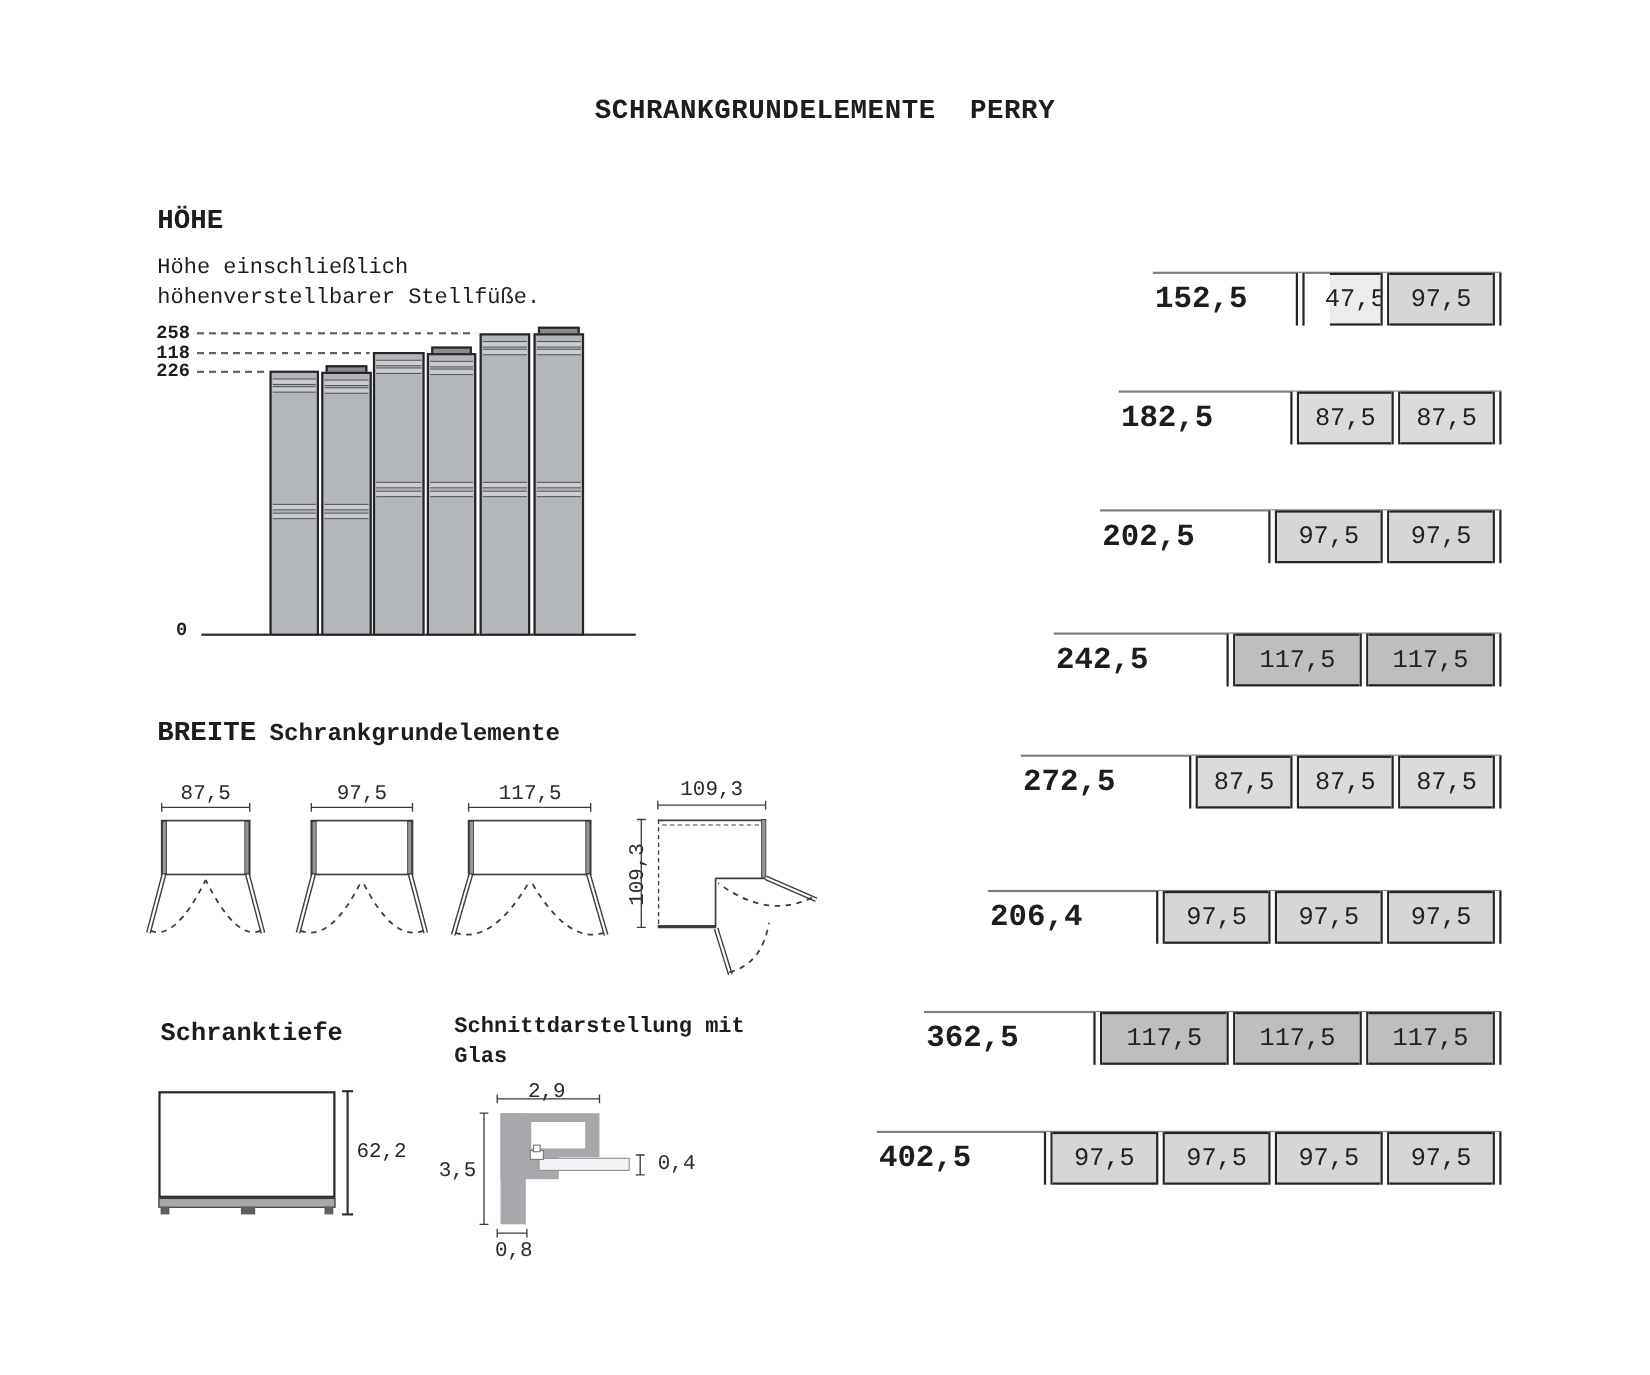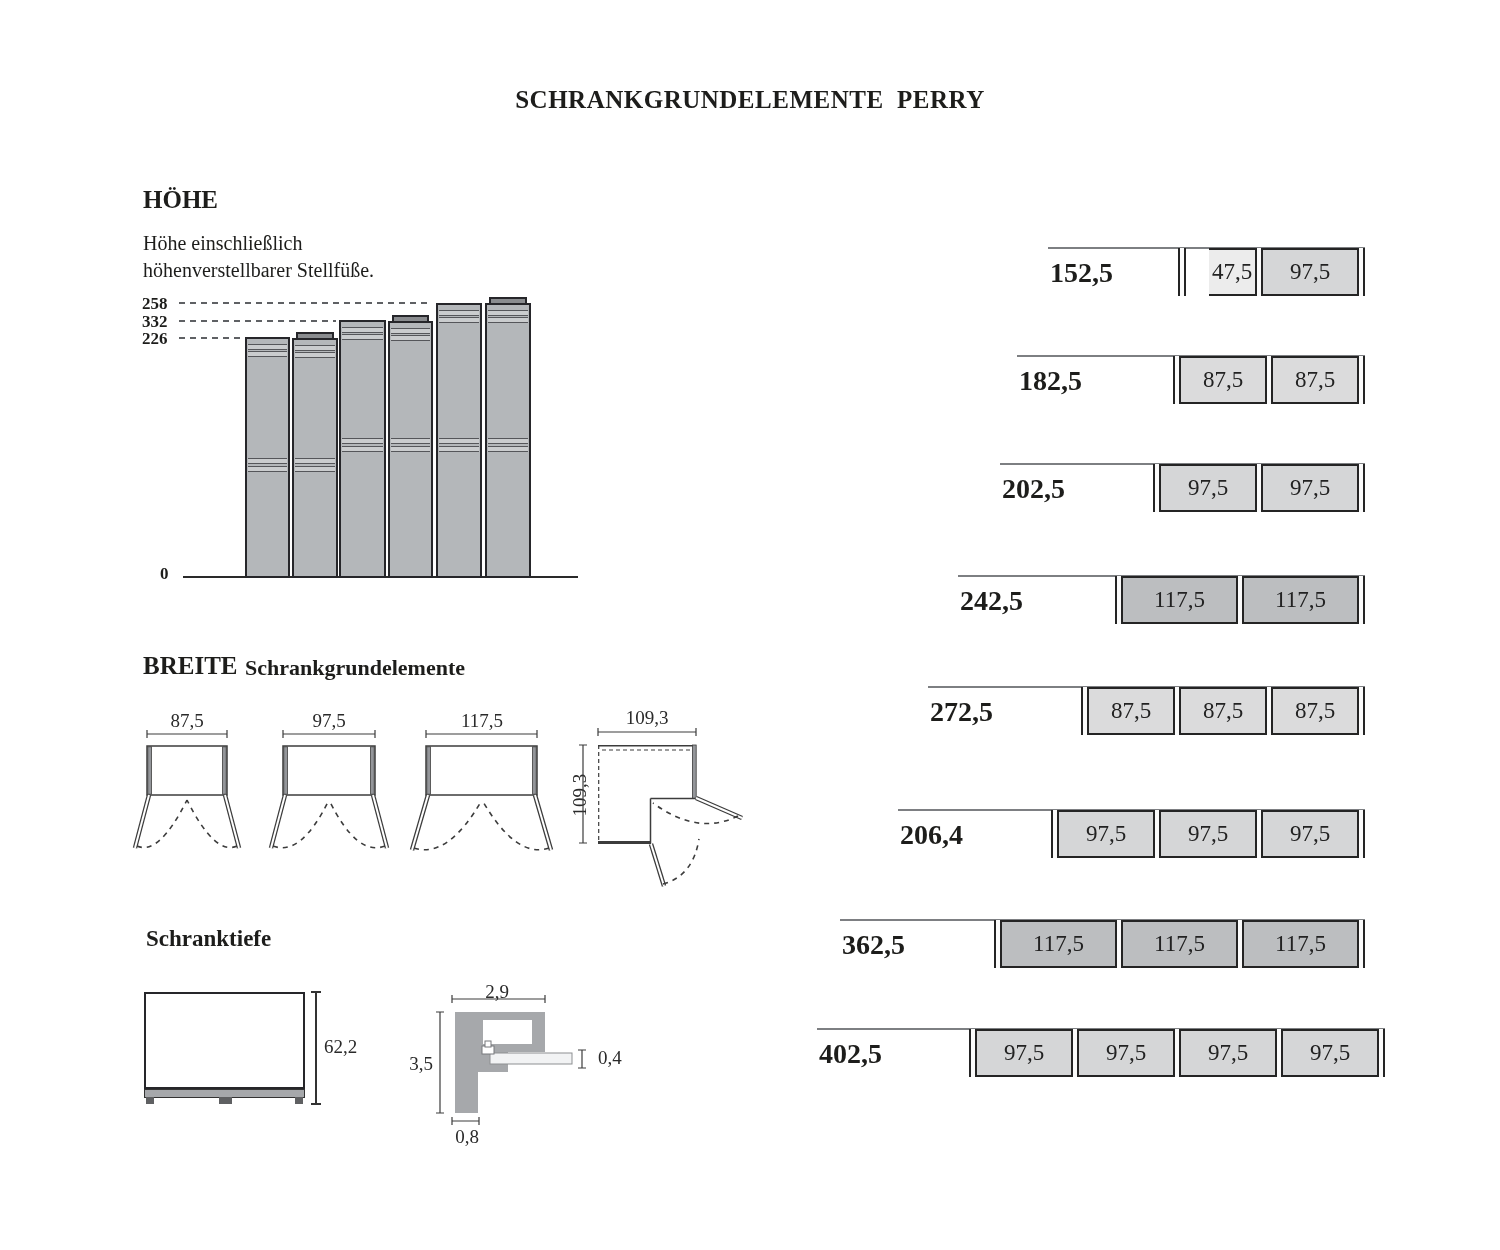--- a/index.html
+++ b/index.html
@@ -1,17 +1,17 @@
 <!DOCTYPE html>
 <html><head>
 <meta charset="utf-8">
 <style>
   html,body{margin:0;padding:0;background:#fff;}
   .page{position:relative;width:1500px;height:1250px;background:#fff;overflow:hidden;
-        font-family:Liberation Serif, serif;color:#1d1d1b;}
+        font-family:Liberation Mono, monospace;color:#1d1d1b;}
   .abs{position:absolute;}
   .b{font-weight:bold;}
   .title{position:absolute;top:86px;left:0;width:100%;text-align:center;
          font-size:25px;font-weight:bold;letter-spacing:.5px;white-space:pre;}
   .h1{font-size:25px;font-weight:bold;}
   .h2{font-size:22px;font-weight:bold;}
   .desc{font-size:20px;line-height:27px;}
   .dim{font-size:19px;color:#2a2a2a;}
   .dash{position:absolute;height:2px;
         background:repeating-linear-gradient(90deg,#5f6164 0 6px,transparent 6px 11px);}
@@ -51,21 +51,21 @@
   <div class="abs h1" style="left:143px;top:186px;">HÖHE</div>
   <div class="abs desc" style="left:143px;top:230px;">
     <div>Höhe einschließlich</div>
     <div>höhenverstellbarer Stellfüße.</div>
   </div>
 
   <div class="abs" style="left:132px;top:270px;width:480px;height:330px;" id="hoehe-fig">
 
     <span class="marklbl" style="left:10px;top:24px;">258</span>
     <div class="dash" style="left:47px;top:32px;width:253px;"></div>
-    <span class="marklbl" style="left:10px;top:42px;">332</span>
+    <span class="marklbl" style="left:10px;top:42px;">118</span>
     <div class="dash" style="left:47px;top:50px;width:157px;"></div>
     <span class="marklbl" style="left:10px;top:59px;">226</span>
     <div class="dash" style="left:47px;top:67px;width:64px;"></div>
 
     <span class="marklbl" style="left:28px;top:294px;">0</span>
     <div class="baseline" style="left:51px;top:306px;width:395px;"></div>
     <div id="cabinets">
         <div class="cab" style="left: 113px; top: 67px; width: 45px; height: 241px; background: rgb(180, 183, 186);">
           <div class="cline" style="top: 5px;"></div>
           <div class="cline" style="top: 12px;"></div>
@@ -185,21 +185,21 @@
         <div class="boxes">
           <div class="wall"></div>
           <div class="gbox" style="width: 113px; background: rgb(188, 190, 192);">117,5</div>
           <div class="wall"></div>
           <div class="gbox" style="width: 113px; background: rgb(188, 190, 192);">117,5</div>
           <div class="wall"></div>
           <div class="gbox" style="width: 113px; background: rgb(188, 190, 192);">117,5</div>
           <div class="wall"></div>
         </div>
       </div>
-      <div class="gbrow" style="left: 797px; top: 1028px; width: 568px; margin-left: 20px;">
+      <div class="gbrow" style="left: 797px; top: 1028px; width: 568px;">
         <div class="rline"></div>
         <span class="rtotal">402,5</span>
         <div class="boxes">
           <div class="wall"></div>
           <div class="gbox" style="width: 94px; background: rgb(213, 214, 215);">97,5</div>
           <div class="wall"></div>
           <div class="gbox" style="width: 94px; background: rgb(213, 214, 215);">97,5</div>
           <div class="wall"></div>
           <div class="gbox" style="width: 94px; background: rgb(213, 214, 215);">97,5</div>
           <div class="wall"></div>
@@ -283,20 +283,24 @@
   <div class="st-rect" style="left:144px;top:992px;width:161px;height:97px;"></div>
   <div class="st-base" style="left:144px;top:1089px;width:161px;height:9px;"></div>
   <div class="st-foot" style="left:146px;top:1097px;width:8px;height:7px;"></div>
   <div class="st-foot" style="left:219px;top:1097px;width:13px;height:7px;"></div>
   <div class="st-foot" style="left:295px;top:1097px;width:8px;height:7px;"></div>
   <div class="vline" style="left:315px;top:992px;height:112px;"></div>
   <div class="hcap" style="left:311px;top:991px;width:10px;"></div>
   <div class="hcap" style="left:311px;top:1103px;width:10px;"></div>
   <span class="abs dim" style="left:324px;top:1036px;">62,2</span>
 
+  <div class="abs b" style="left:413px;top:920px;font-size:20px;line-height:27px;">
+    <div>Schnittdarstellung mit</div>
+    <div>Glas</div>
+  </div>
 
   <svg style="left:395px;top:980px;" width="250" height="175" viewBox="0 0 250 175">
     <g>
       <rect x="60" y="32" width="23" height="101" fill="#a6a8ab"></rect>
       <rect x="60" y="32" width="90" height="40" fill="#a6a8ab"></rect>
       <rect x="88" y="40" width="49" height="24" fill="#fff"></rect>
       <rect x="60" y="72" width="53" height="20" fill="#a6a8ab"></rect>
       <rect x="95" y="73" width="82" height="11" fill="#f2f3f4" stroke="#8d8f92" stroke-width="1"></rect>
       <g>
         <rect x="87" y="66" width="12" height="8" fill="#fff" stroke="#77797c" stroke-width="1"></rect>

